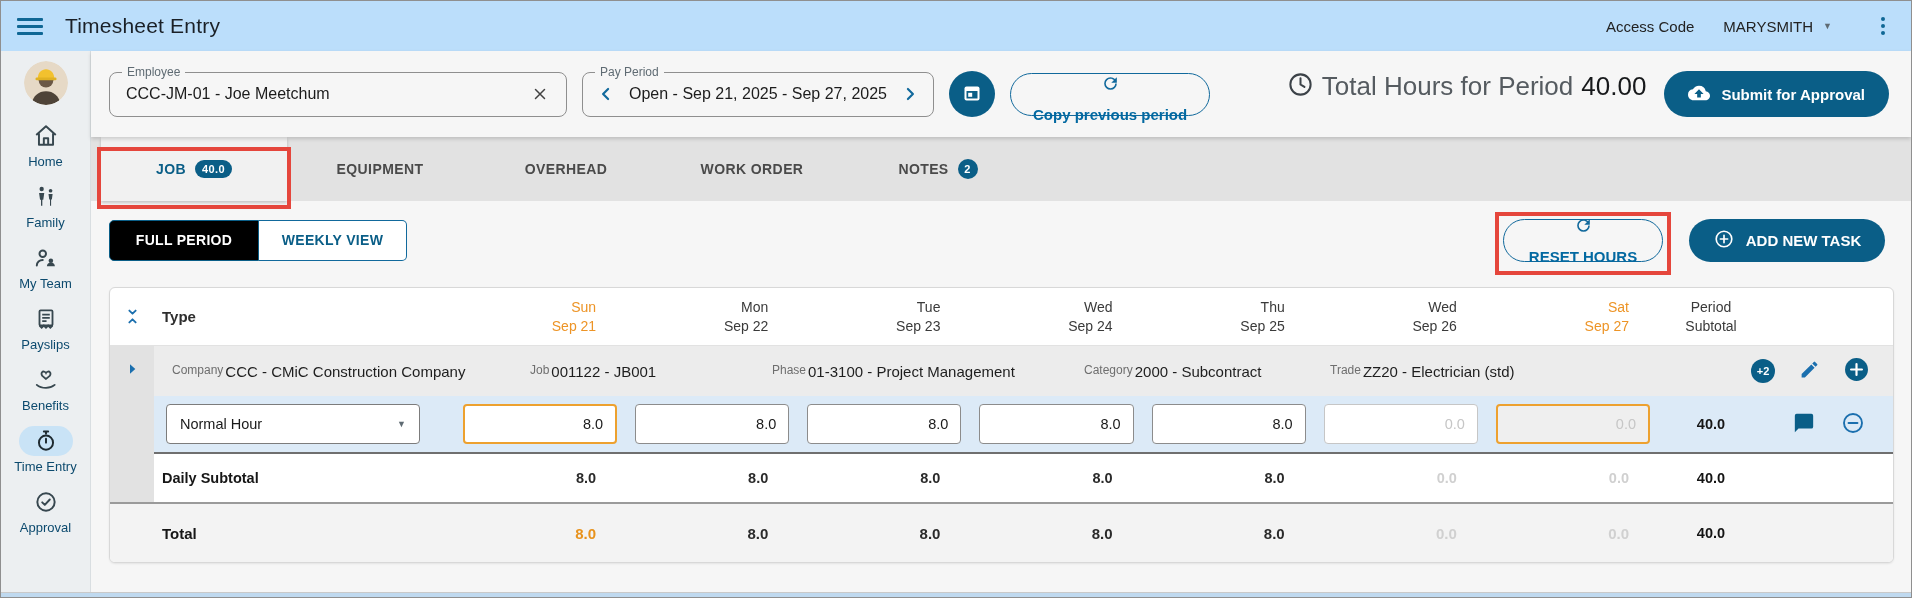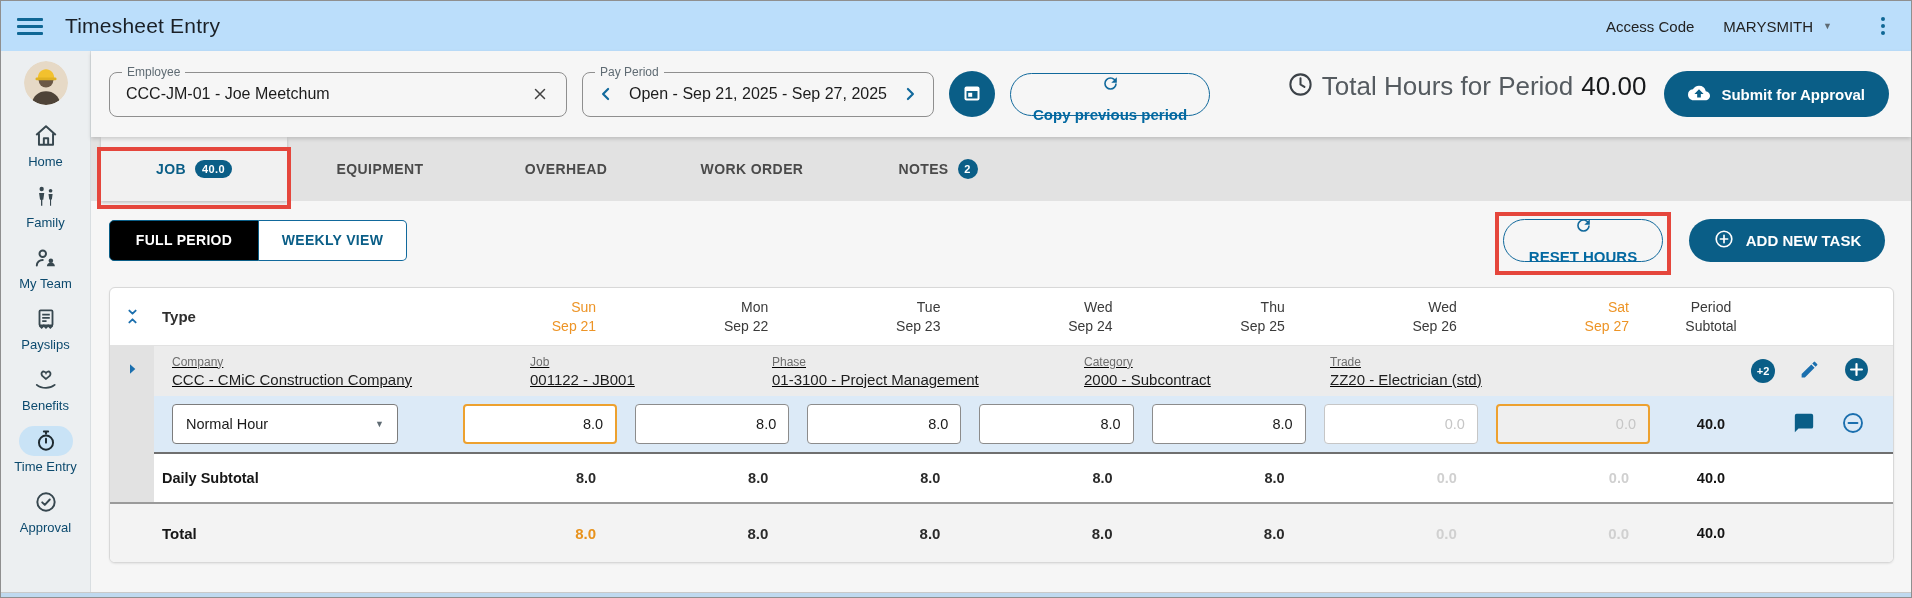--- a/index.html
+++ b/index.html
@@ -88,32 +88,32 @@
   .unfold-cell{ display:flex; justify-content:center; cursor:pointer; }
   .type-h{ font-size:15px; font-weight:700; color:#2E2E2E; padding-left:8px; }
   .dayh{ text-align:right; padding-right:30px; font-size:14px; font-weight:500; color:#3A3A3A; line-height:1.35; }
   .dayh.wknd{ color:#ED9426; }
   .pcol{ text-align:center; font-size:14px; font-weight:500; color:#3A3A3A; line-height:1.35; }
 
   .strip{ background:#E2E2E2; height:100%; display:flex; align-items:center; justify-content:center; }
 
   .detail-row{ display:grid; grid-template-columns:44px 1fr 205px; background:#ECECEC; height:50px; align-items:center;}
   .fields{ display:flex; padding-left:18px; }
-  .field{ display:flex; flex-direction:column; gap:2px;text-decoration:underline; }
+  .field{ display:flex; flex-direction:row; gap:2px; }
   .f-company{ width:358px; } .f-job{ width:242px; } .f-phase{ width:312px; } .f-category{ width:246px; }
   .flab{ font-size:12px; color:#6E6E6E; }
   .fval{ font-size:15px; color:#1E1E1E; }
   .detail-icons{ display:flex; align-items:center; justify-content:flex-end; gap:24px; padding-right:24px; }
   .more-badge{ background:#0A5E87; color:#fff; font-size:11px; font-weight:700; width:24px; height:24px;
                border-radius:50%; display:flex; align-items:center; justify-content:center; cursor:pointer;}
   .iconbtn{ background:none; border:none; cursor:pointer; display:flex; align-items:center; justify-content:center; padding:0;}
 
   .input-row{ background:#DCEAF7; height:58px; }
   .hr-b{ border-bottom:2px solid #6F6F6F; height:100%; display:flex; align-items:center; }
-  .select{ margin-left:18px; width:226px; height:40px; background:#fff; border:1px solid #7C7C7C;
+  .select{ margin-left:12px; width:254px; height:40px; background:#fff; border:1px solid #7C7C7C;
            border-radius:4px; display:flex; align-items:center; justify-content:space-between;
            padding:0 13px; font-size:14.5px; color:#1A1A1A; cursor:pointer; }
   .daycell{ padding:0 9px; width:100%; }
   .hour-input{ width:100%; height:40px; border:1px solid #8C8C8C; border-radius:4px; background:#fff;
                text-align:right; padding:0 12px; font-size:14.5px; color:#1A1A1A; font-family:inherit; }
   .hour-input.weekend{ border:2px solid #EDA12F; }
   .hour-input.empty{ color:#C6C6C6; border-color:#C6C6C6; }
   .hour-input.weekend.empty{ border-color:#EDA12F; background:#EFEFEF; }
   .row-subtotal{ text-align:center; font-size:14.5px; font-weight:700; color:#161616; }
   .row-icons{ display:flex; align-items:center; justify-content:flex-end; gap:26px; padding-right:28px; }

